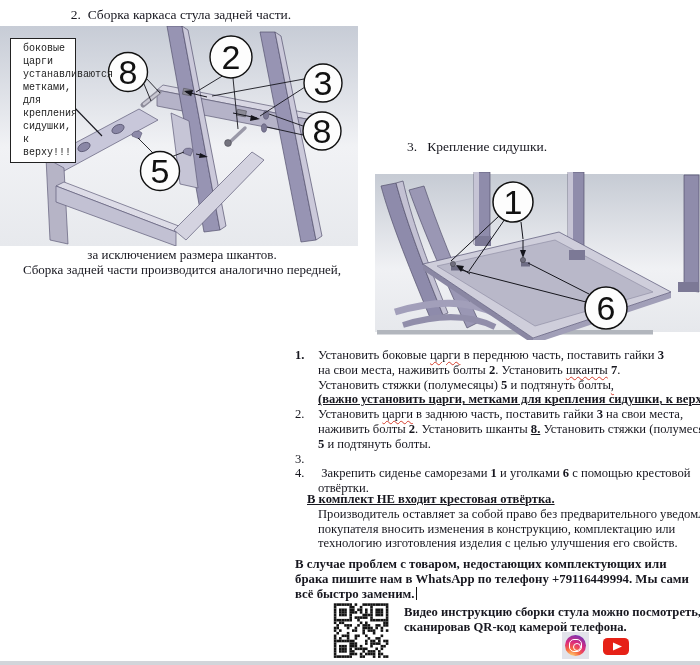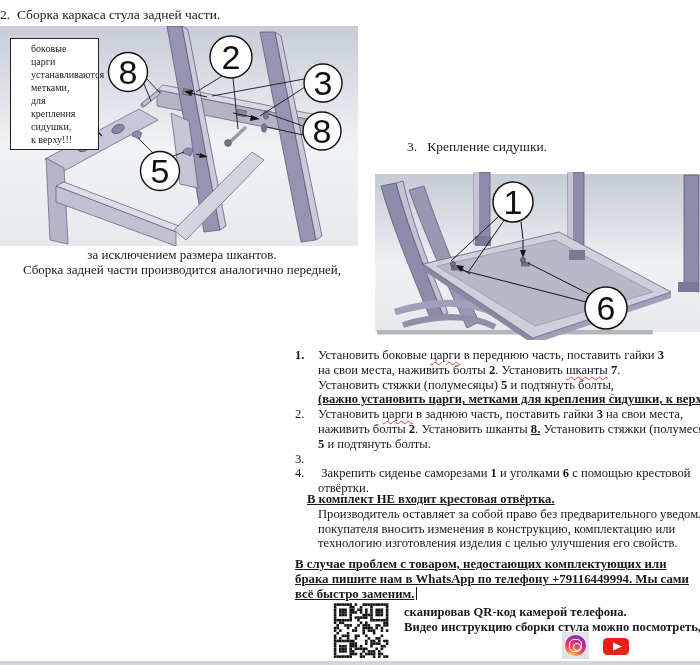--- a/index.html
+++ b/index.html
@@ -5,37 +5,37 @@
   html,body{margin:0;padding:0}
   body{width:700px;height:665px;position:relative;background:#ffffff;overflow:hidden;
        font-family:"Liberation Serif",serif;color:#17171f}
   .abs{position:absolute}
   .tline{white-space:pre}
   .b{font-weight:700}
   .u{text-decoration:underline;text-decoration-thickness:1.2px}
   .w{text-decoration:underline;text-decoration-style:wavy;text-decoration-color:#d43c2c;
      text-decoration-thickness:1px;text-underline-offset:2px}
   .title{position:absolute;font-size:13.5px;white-space:pre}
-  .title-a{left:0;top:7px;width:362px;text-align:left}
+  .title-a{left:0;top:7px;width:362px;text-align:center}
   .title-b{left:407px;top:139px}
   .caption{position:absolute;left:0;top:247px;width:364px;text-align:center;
            font-size:13px;line-height:15px}
   .steps{position:absolute;left:295px;top:348px;font-size:12.6px;line-height:14.8px}
   .step{display:flex}
   .step .n{width:23px;flex:none}
   .note1{position:absolute;left:307px;top:492px;font-size:12.6px;line-height:14.8px}
   .manu{position:absolute;left:318px;top:507px;font-size:12.6px;line-height:14.6px}
   .warr{position:absolute;left:295px;top:557px;font-size:12.8px;line-height:15.2px}
-  .warr .tline{font-weight:700;text-decoration:underline;text-decoration-thickness:1.2px}
+  .warr .tline{font-weight:700;text-decoration-thickness:1.2px}
   .caret{display:inline-block;width:0;height:13px;border-right:1.4px solid #111;
          margin-left:2px;vertical-align:-2px}
   .foot-text{position:absolute;left:404px;top:605px;font-size:12.6px;line-height:15px;font-weight:700}
-  .notebox{position:absolute;left:10px;top:38px;width:89px;min-height:66px;background:#fff;
-           border:1.3px solid #222;box-sizing:border-box;padding:3px 20px;
-           font-family:Liberation Serif, serif;font-size:10px;line-height:13px;color:#222;z-index:5}
+  .notebox{position:absolute;left:10px;top:38px;width:66px;min-height:66px;background:#fff;
+           border:1.3px solid #222;box-sizing:border-box;padding:3px 12px;
+           font-family:Liberation Mono, monospace;font-size:10px;line-height:13px;color:#222;z-index:5}
   svg text.callout{font-family:"Liberation Sans",sans-serif;fill:#111;font-size:34px}
   .qr{position:absolute;left:332px;top:602px}
   .ig-wrap{position:absolute;left:562px;top:632px;width:27px;height:27px;background:#e2e3ea;
            display:flex;align-items:center;justify-content:center}
   .ig{width:21px;height:21px;border-radius:50%;position:relative;
       background:radial-gradient(circle at 28% 108%, #fdd375 6%, #f7683f 32%, #dd2a7b 58%, #8134af 85%, #515bd4 100%)}
   .ig::before{content:"";position:absolute;inset:4px;border:1.5px solid #fff;border-radius:5px}
   .ig::after{content:"";position:absolute;left:50%;top:50%;width:6px;height:6px;margin:-3px;
              border:1.5px solid #fff;border-radius:50%}
   .yt{position:absolute;left:603px;top:638px}
@@ -483,22 +483,22 @@
       <rect x="16.900000000000002" y="53.3" width="2.6" height="2.6"></rect>
       <rect x="27.3" y="53.3" width="2.6" height="2.6"></rect>
       <rect x="29.900000000000002" y="53.3" width="2.6" height="2.6"></rect>
       <rect x="40.3" y="53.3" width="2.6" height="2.6"></rect>
       <rect x="45.5" y="53.3" width="2.6" height="2.6"></rect>
       <rect x="50.699999999999996" y="53.3" width="2.6" height="2.6"></rect>
       <rect x="53.3" y="53.3" width="2.6" height="2.6"></rect>
     </g>
   </svg>
 <div class="foot-text">
+    <div class="tline">Видео инструкцию сборки стула можно посмотреть,</div>
     <div class="tline">сканировав QR-код камерой телефона.</div>
-    <div class="tline">Видео инструкцию сборки стула можно посмотреть,</div>
   </div>
 <span class="ig-wrap">
     <span class="ig"></span>
   </span>
 <svg class="yt" width="26" height="17" viewBox="0 0 26 17">
   <rect x="0" y="0" width="26" height="17" rx="4.5" fill="#e62117"></rect>
   <polygon points="10,4.5 19,8.5 10,12.5" fill="#ffffff"></polygon>
 </svg>
 <div class="bottom-strip"></div>
 

